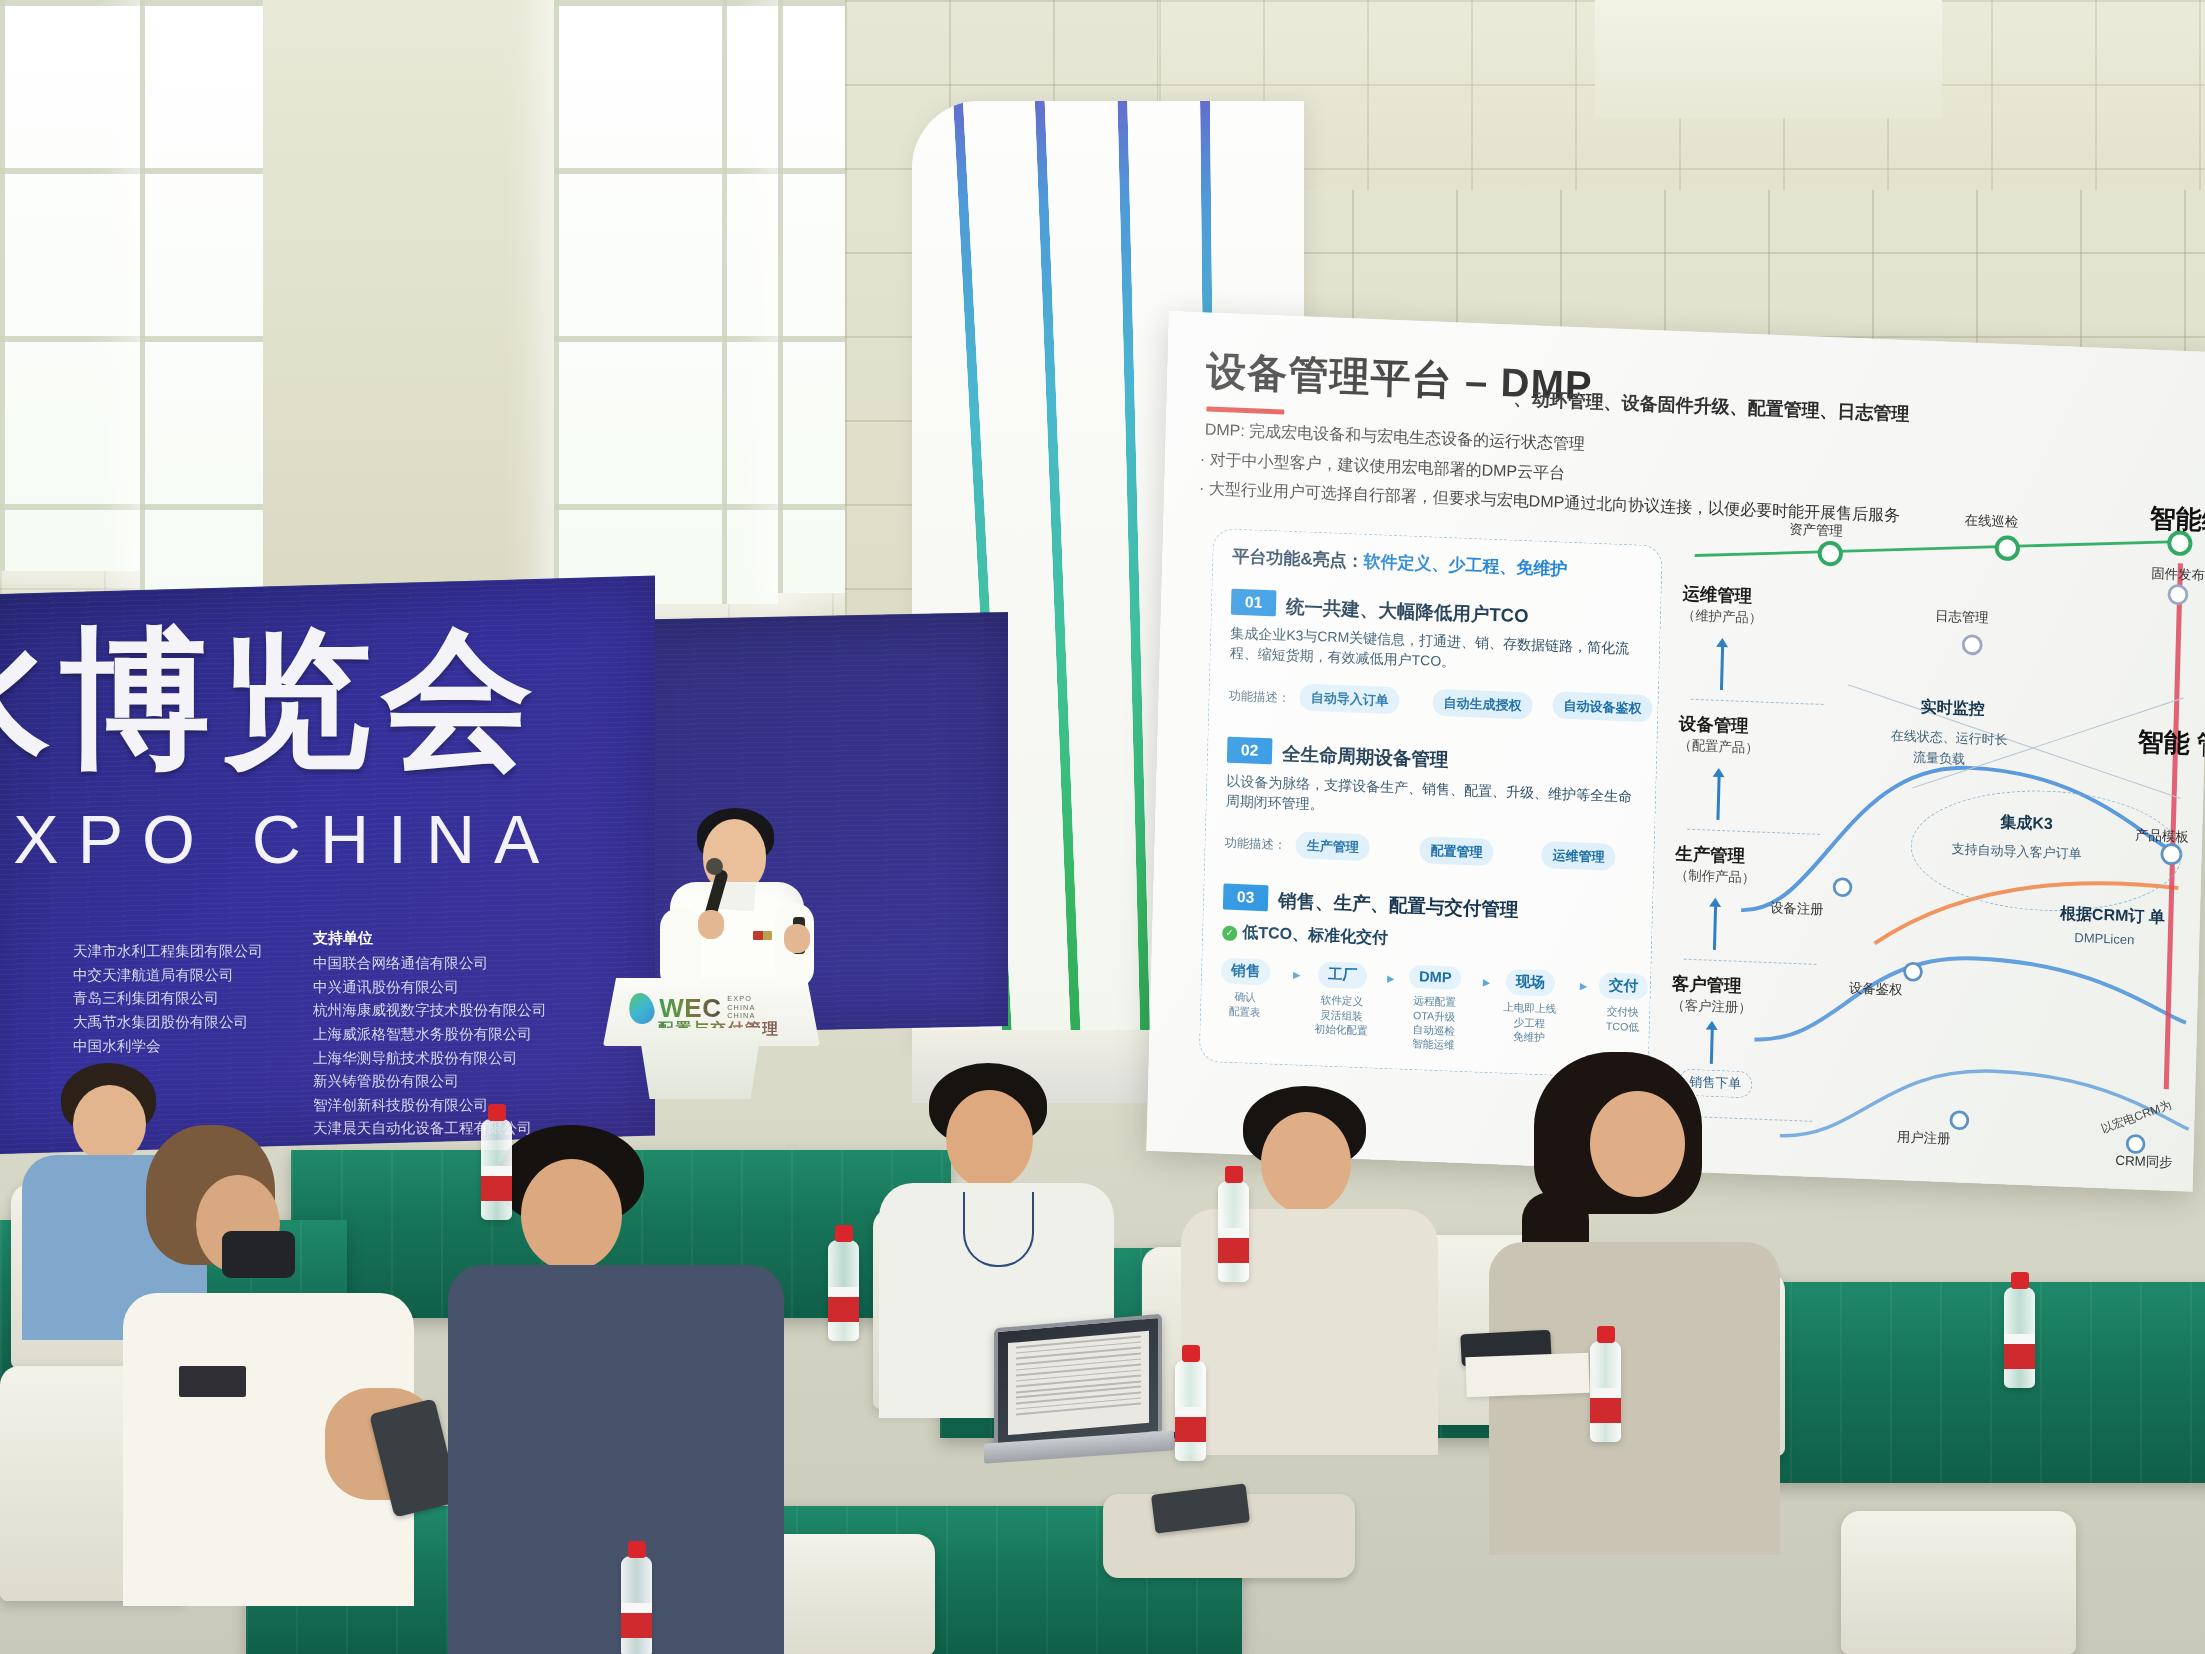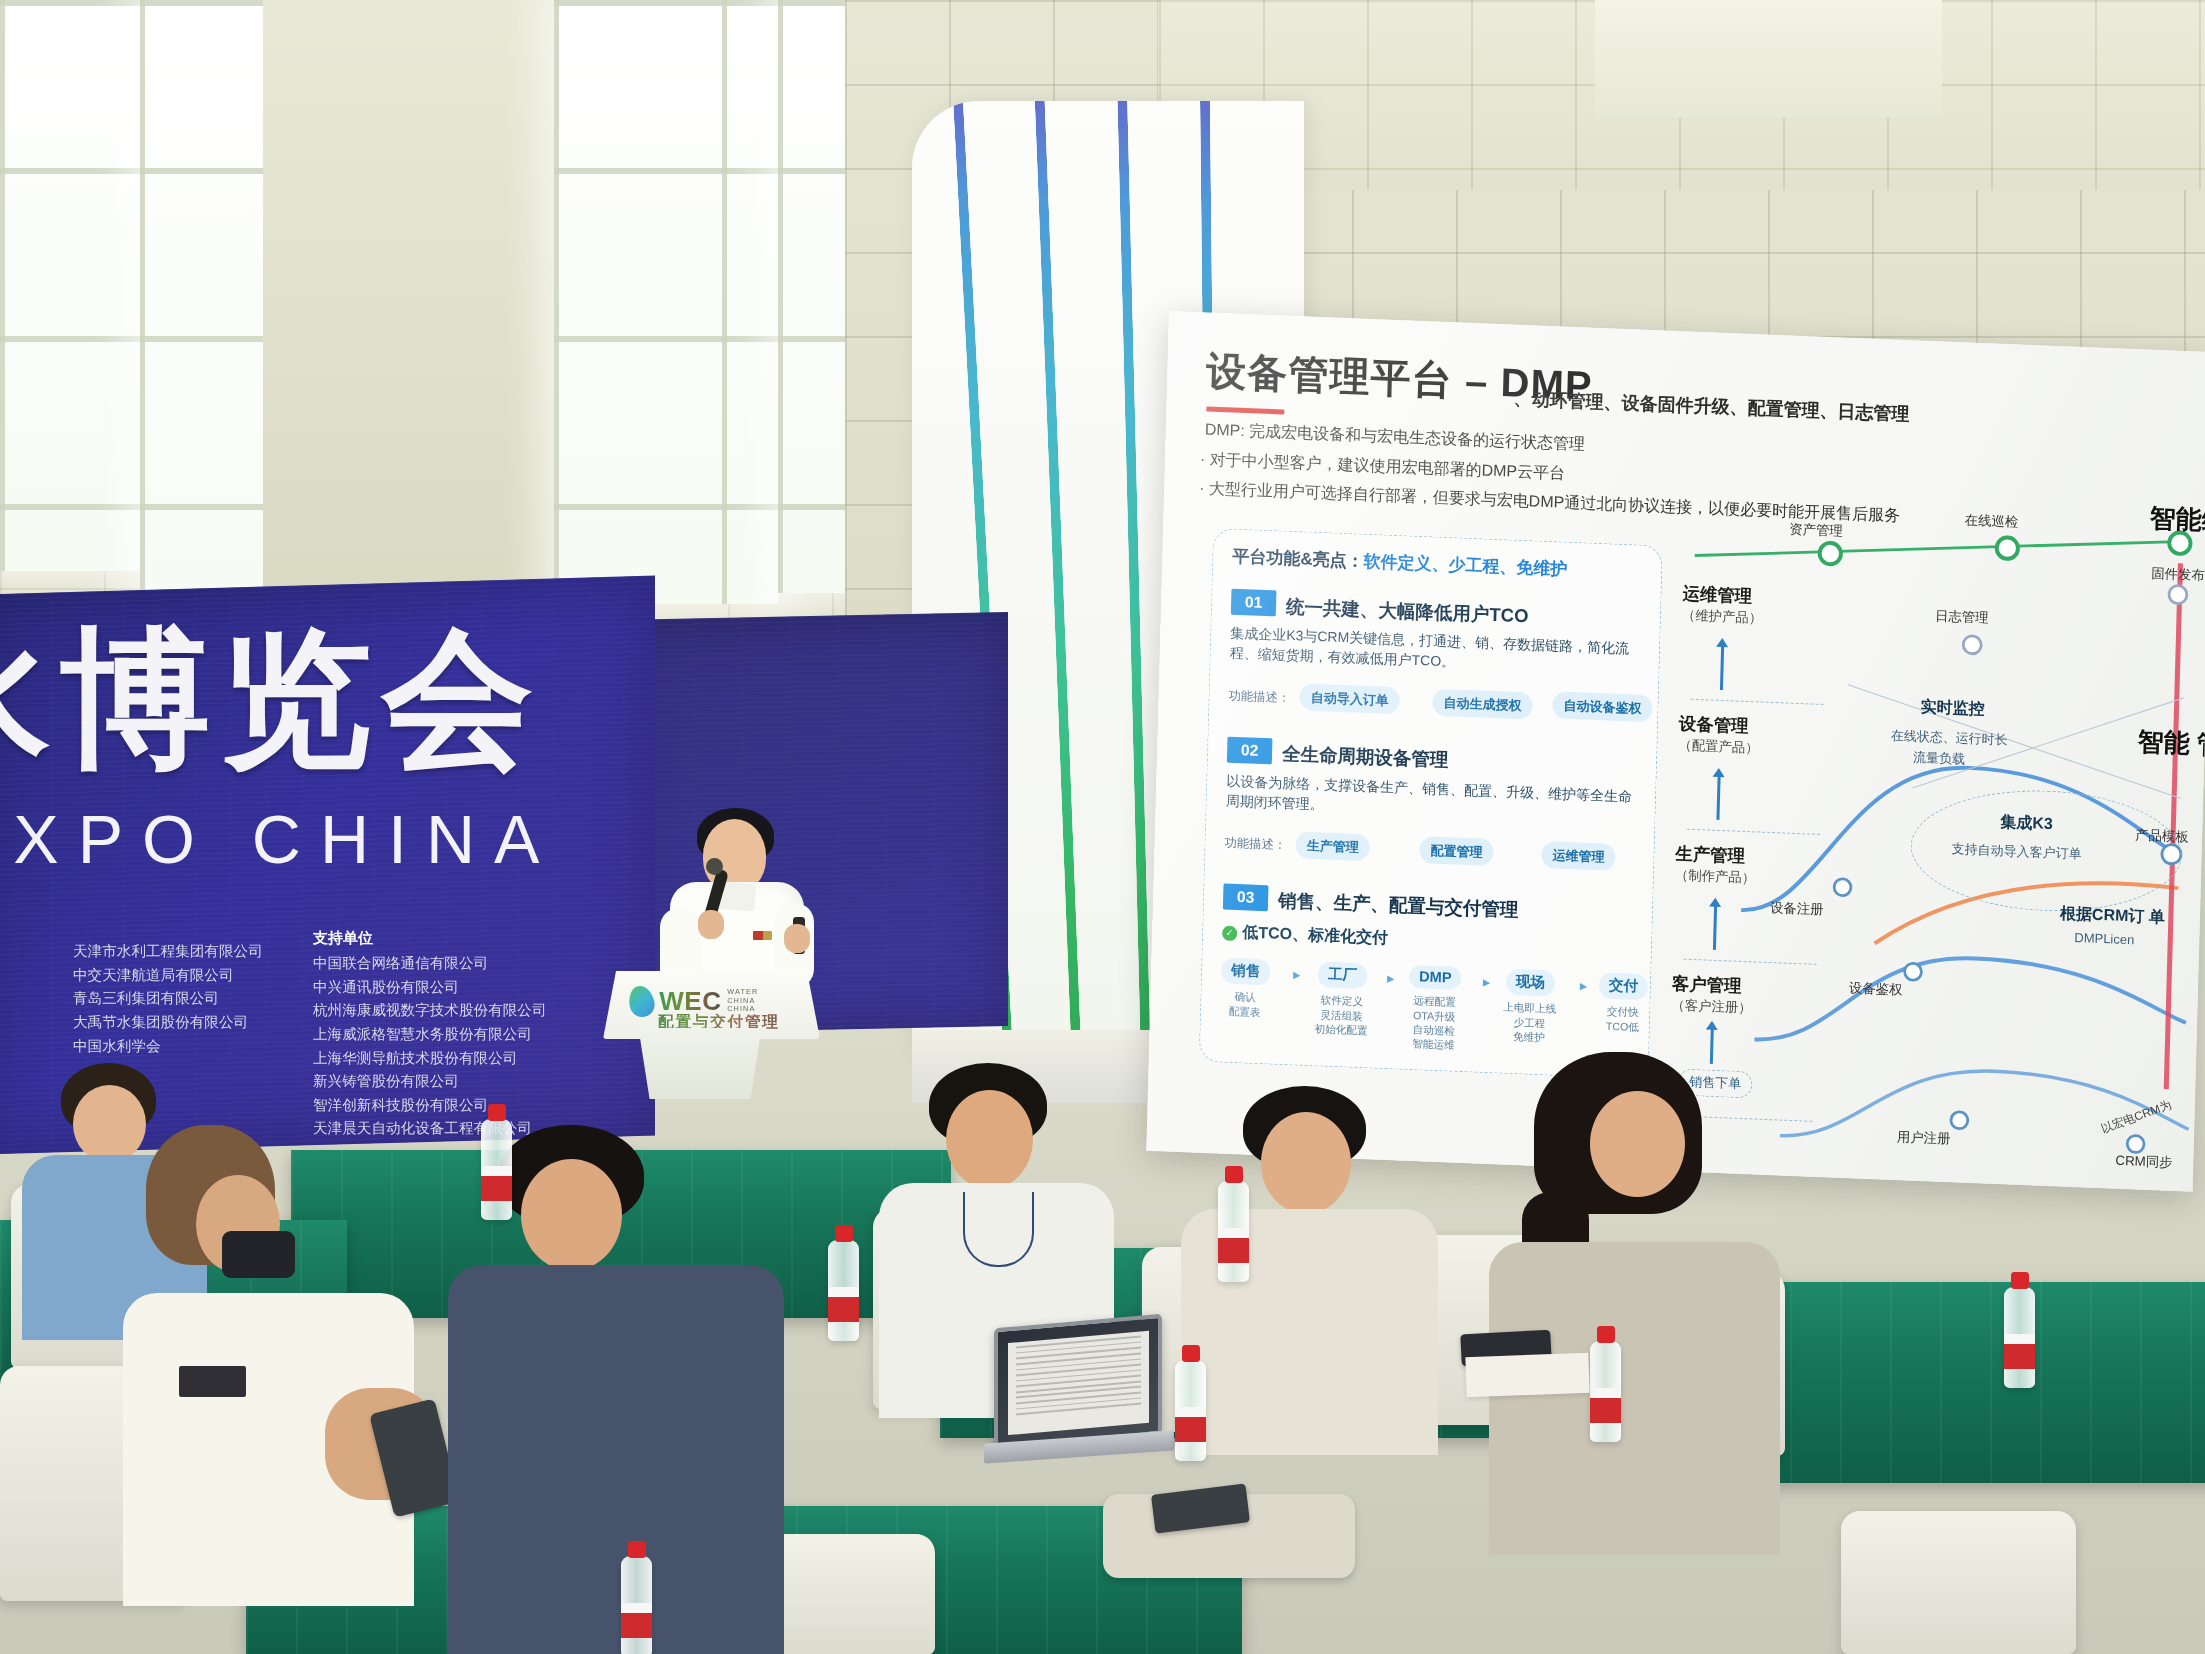--- a/index.html
+++ b/index.html
@@ -210,21 +210,21 @@
   }
   .hdash{position:absolute;height:0;border-top:1.7px dashed #9dbdd4;}
   .ring-dash{position:absolute;border:1.7px dashed #8fb9d8;border-radius:50%;}
   .pill-dash{position:absolute;border:1.1px dashed #9dbcd4;border-radius:14.6px;padding:3.4px 10px;font-size:13px;color:#2a5d84;white-space:nowrap;}
 
   
   #podium{
     position:absolute;left:603px;top:962px;width:217px;height:134px;
   }
   .pod-top{
-    position:absolute;left:0;top:9px;width:217px;height:68px;
+    position:absolute;left:0;top:16px;width:217px;height:68px;
     background:linear-gradient(to bottom,#fbfbf7,#eef0e8);
     border-radius:9px 9px 3.4px 3.4px;
     box-shadow:0 3.4px 9px rgba(0,0,0,.18);
     clip-path:polygon(6% 0,94% 0,100% 100%,0 100%);
   }
   .pod-base{
     position:absolute;left:27px;top:66px;width:140px;height:71px;
     background:linear-gradient(to bottom,#f0f3e9,#e2e6da);
     clip-path:polygon(6% 0,94% 0,86% 100%,14% 100%);
   }
@@ -499,21 +499,21 @@
     <div class="sp-hand" style="left:141px;top:126px;"></div>
     <div class="sp-badge"></div>
   </div>
 
   <div id="podium">
     <div class="pod-top">
       <div class="wec-logo">
         <div class="drop"></div>
         <div class="wec-text">WEC</div>
         <div class="wec-small">
-          <div>WATER</div>
+          <div>EXPO</div>
           <div>CHINA</div>
           <div>CHINA</div>
         </div>
       </div>
       <div class="wec-cn">配置与交付管理</div>
     </div>
     <div class="pod-base"></div>
   </div>
 
   <div class="table" style="left:291px;top:1150px;width:660px;height:168px;">

